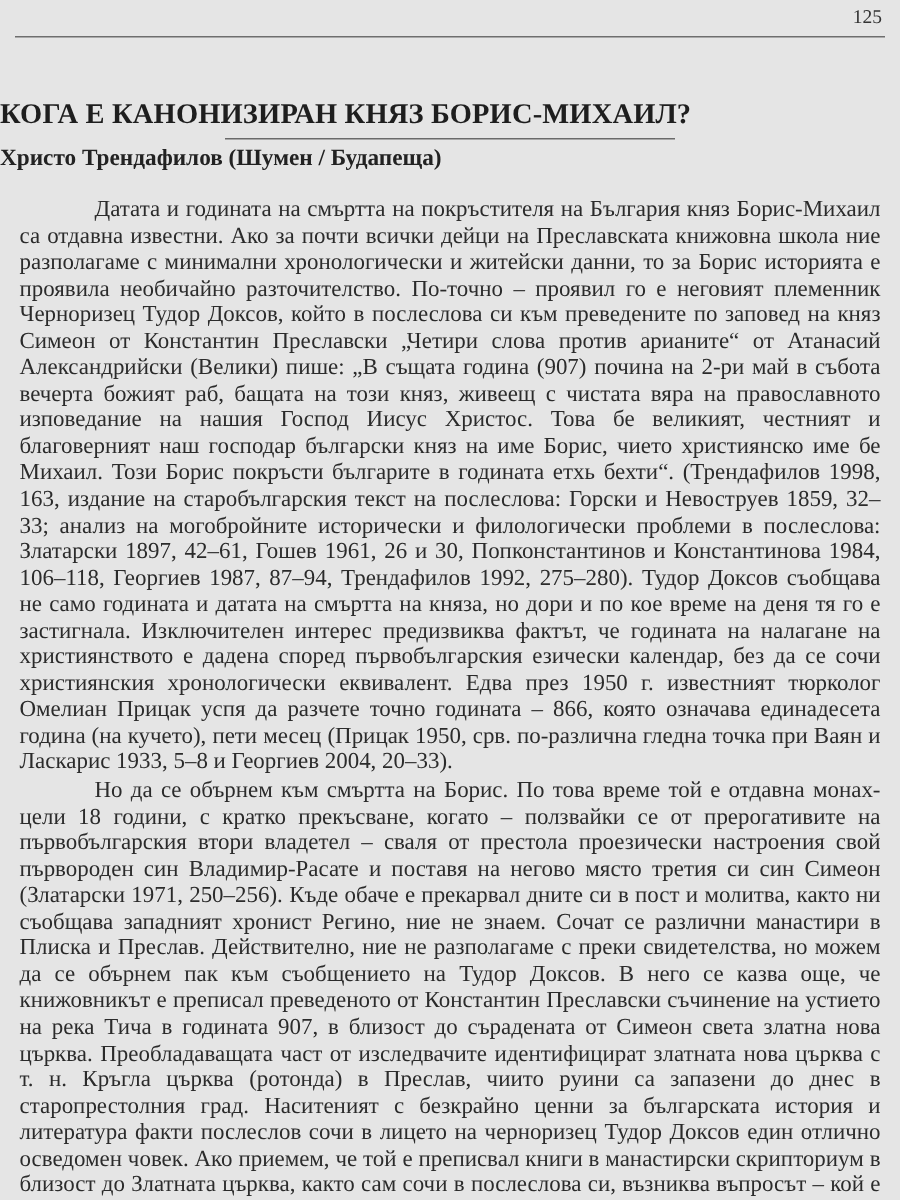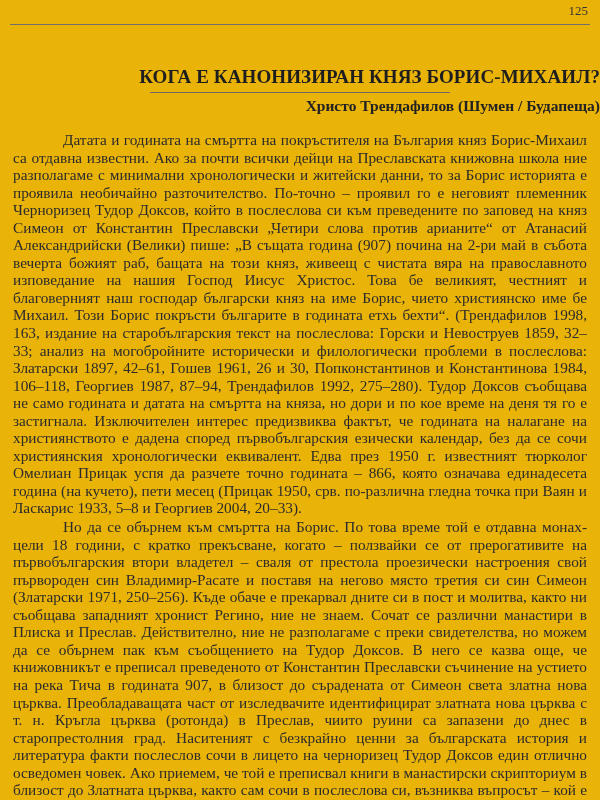--- a/index.html
+++ b/index.html
@@ -12,21 +12,21 @@
       height: 800px;
       overflow: hidden;
       position: relative;
       font-family: "Liberation Serif", "DejaVu Serif", serif;
       color: #2a2a2a;
     }
     .page {
       position: absolute;
       left: 0; top: 0;
       width: 600px; height: 800px;
-      background: #eab308;
+      background: #e5e5e5;
     }
     .running-header {
       position: absolute;
       left: 10px;
       top: 0;
       width: 580px;
       height: 24px;
       border-bottom: 1px solid #6e6e6e;
     }
     .page-number {
@@ -34,40 +34,40 @@
       right: 2px;
       top: 3px;
       font-size: 13px;
       color: #333;
     }
     .title {
       position: absolute;
       left: 0;
       top: 66px;
       width: 600px;
-      text-align: right;
+      text-align: left;
       font-size: 19px;
       font-weight: bold;
       letter-spacing: 0.1px;
       color: #1e1e1e;
     }
     .title-rule {
       position: absolute;
       left: 150px;
       top: 92px;
       width: 300px;
       height: 0;
       border-top: 1px solid #6a6a6a;
     }
     .author {
       position: absolute;
       left: 0;
       top: 97px;
       width: 600px;
-      text-align: right;
+      text-align: left;
       font-size: 15.5px;
       font-weight: bold;
       color: #222;
     }
     .body-text {
       position: absolute;
       left: 12px;
       top: 130px;
       width: 576px;
       font-size: 15.3px;

